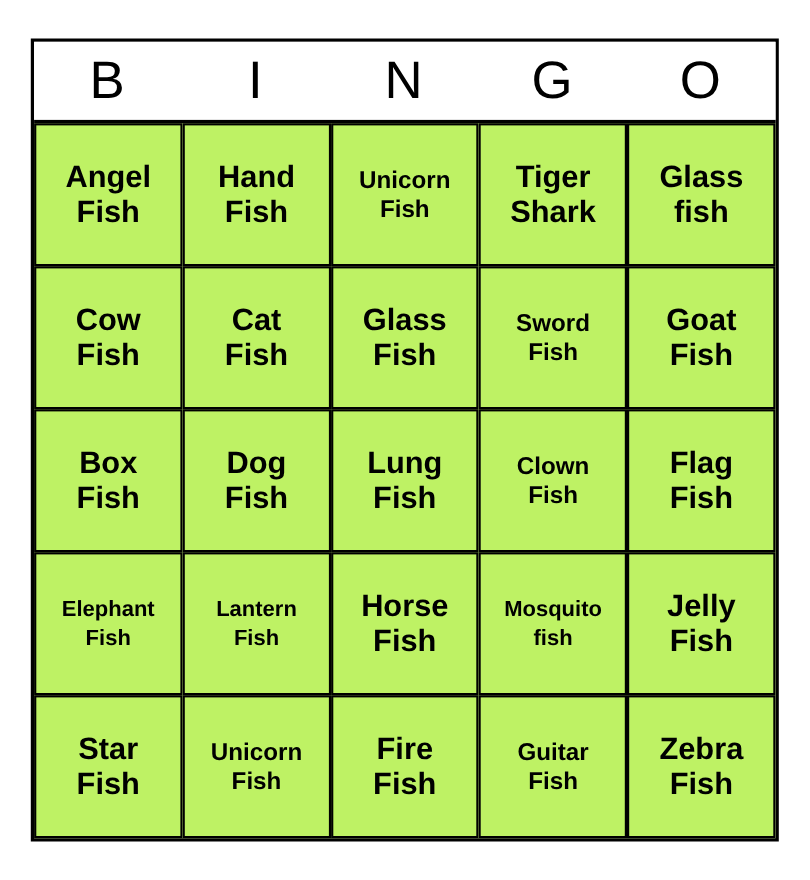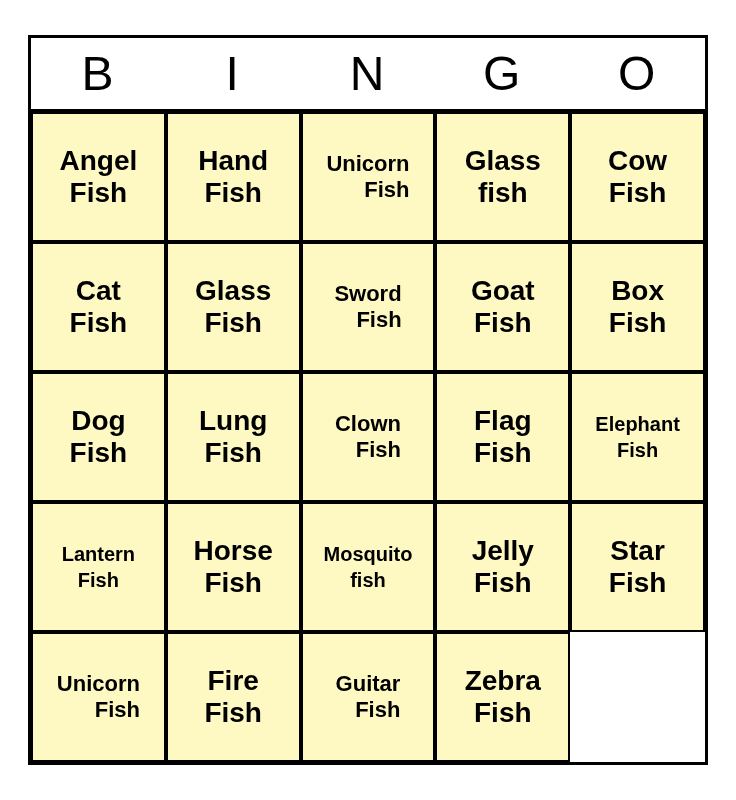--- a/index.html
+++ b/index.html
@@ -37,41 +37,40 @@
       letter-spacing: 2px;
     }
 
     .bingo-grid {
       display: grid;
       grid-template-columns: repeat(5, 1fr);
       border-top: 3px solid #000;
     }
 
     .bingo-cell {
-      background-color: #fef9c3;
+      background-color: #bef264;
       border: 2px solid #000;
       display: flex;
       align-items: center;
       justify-content: center;
       text-align: center;
       height: 130px;
       padding: 6px;
       font-weight: bold;
       color: #000;
     }
 
     .bingo-cell.large {
       font-size: 28px;
       line-height: 1.15;
     }
 
     .bingo-cell.medium {
       font-size: 22px;
       line-height: 1.2;
-      text-align: right;
     }
 
     .bingo-cell.small {
       font-size: 20px;
       line-height: 1.3;
     }
   </style>
 </head>
 <body>
 
@@ -80,20 +79,21 @@
   <div class="bingo-header-cell">B</div>
       <div class="bingo-header-cell">I</div>
       <div class="bingo-header-cell">N</div>
       <div class="bingo-header-cell">G</div>
       <div class="bingo-header-cell">O</div>
     </div>
   <div class="bingo-grid">
   <div class="bingo-cell large">Angel<br>Fish</div>
       <div class="bingo-cell large">Hand<br>Fish</div>
       <div class="bingo-cell medium">Unicorn<br>Fish</div>
+      <div class="bingo-cell large">Tiger<br>Shark</div>
       <div class="bingo-cell large">Glass<br>fish</div>
       <div class="bingo-cell large">Cow<br>Fish</div>
       <div class="bingo-cell large">Cat<br>Fish</div>
       <div class="bingo-cell large">Glass<br>Fish</div>
       <div class="bingo-cell medium">Sword<br>Fish</div>
       <div class="bingo-cell large">Goat<br>Fish</div>
       <div class="bingo-cell large">Box<br>Fish</div>
       <div class="bingo-cell large">Dog<br>Fish</div>
       <div class="bingo-cell large">Lung<br>Fish</div>
       <div class="bingo-cell medium">Clown<br>Fish</div>

